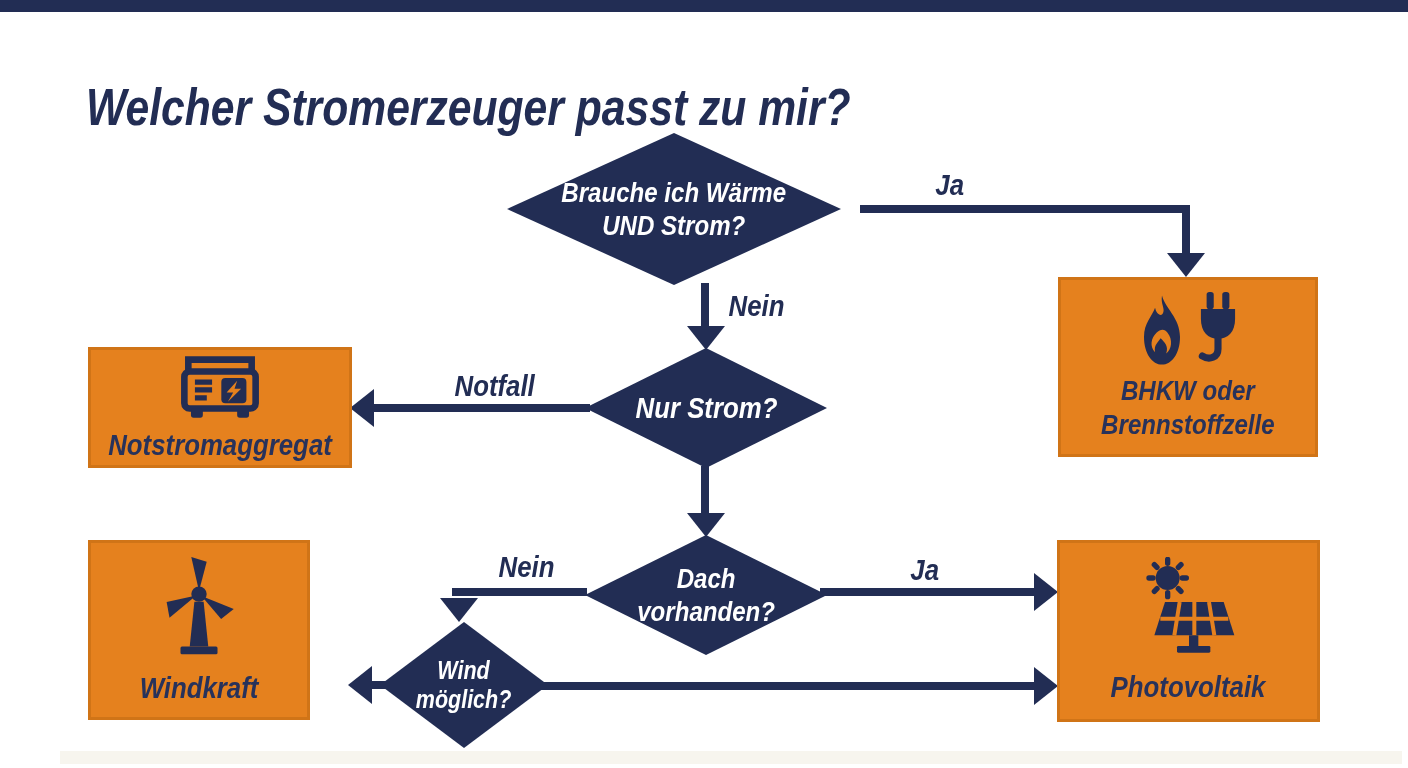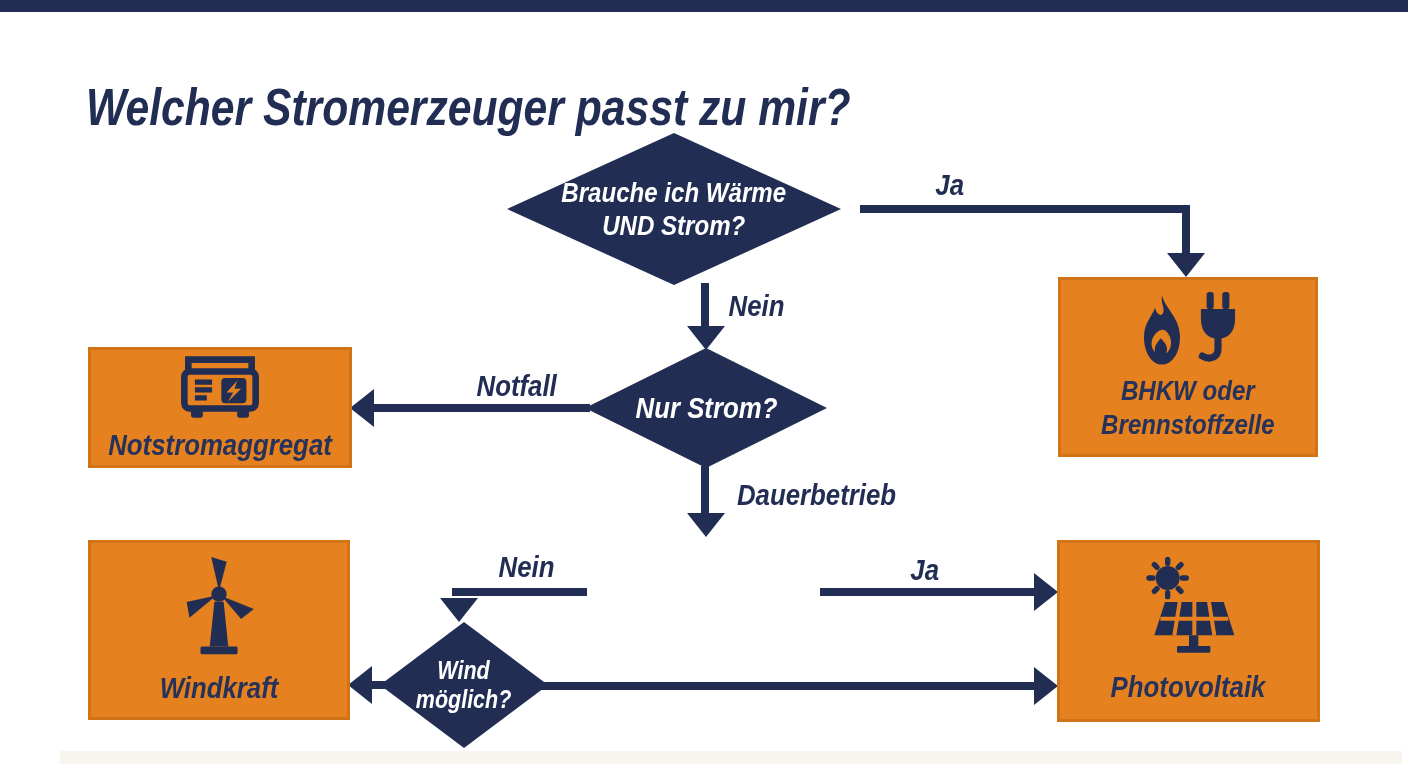--- a/index.html
+++ b/index.html
@@ -33,21 +33,21 @@
   #d4{left:380px; top:622px; width:168px; height:126px; font-size:25px;}
 
   .resultbox{
     position:absolute; background:var(--orange);
     border:3px solid rgba(160,85,10,.30); box-sizing:border-box;
     display:flex; flex-direction:column; align-items:center; justify-content:center;
     color:var(--on-orange); font-weight:bold; line-height:1.2;
   }
   #box-notstrom{left:88px;  top:347px; width:264px; height:121px; font-size:30px;}
   #box-bhkw   {left:1058px; top:277px; width:260px; height:180px; font-size:28px;}
-  #box-wind   {left:88px;  top:540px; width:262px; height:180px; font-size:30px;}
+  #box-wind   {left:88px;  top:540px; width:222px; height:180px; font-size:30px;}
   #box-pv     {left:1057px; top:540px; width:263px; height:182px; font-size:30px;gap:6px;}
   .resultbox .iconwrap{display:flex; align-items:flex-end; justify-content:center; gap:8px; margin-bottom:8px;}
   .resultbox svg{display:block;}
   .icon-fill{fill:var(--navy);}
   .icon-stroke{stroke:var(--navy); fill:none;}
   .icon-accent{fill:var(--orange);}
   .icon-accent-stroke{stroke:var(--orange); fill:none;}
 
   .edge{position:absolute; background:var(--navy);}
   .head{position:absolute; width:0; height:0;}
@@ -71,43 +71,48 @@
 
   <div class="diamond" id="d1">
     <div class="cond">
       <div>Brauche ich Wärme</div>
       <div>UND Strom?</div>
     </div>
   </div>
   <div class="diamond" id="d2">
     <div class="cond">Nur Strom?</div>
   </div>
+  <div class="diamond" id="d3">
+    <div class="cond">
+      <div>Dach</div>
+      <div>vorhanden?</div>
+    </div>
+  </div>
   <div class="diamond" id="d4">
     <div class="cond">
       <div>Wind</div>
       <div>möglich?</div>
     </div>
   </div>
 
   <div class="edge" style="left:860px; top:205px; width:330px; height:8px;"></div>
   <div class="edge" style="left:1182px; top:205px; width:8px; height:48px;"></div>
   <div class="head head-down" style="left:1167px; top:253px;"></div>
   <div class="edgelabel" style="left:933px; top:170px;"><span class="cond">Ja</span></div>
 
   <div class="edge" style="left:701px; top:283px; width:8px; height:45px;"></div>
   <div class="head head-down" style="left:687px; top:326px;"></div>
   <div class="edgelabel" style="left:724px; top:291px;"><span class="cond">Nein</span></div>
 
   <div class="edge" style="left:372px; top:404px; width:218px; height:8px;"></div>
   <div class="head head-left" style="left:350px; top:389px;"></div>
-  <div class="edgelabel" style="left:470px; top:371px;text-align:center;"><span class="cond">Notfall</span></div>
+  <div class="edgelabel" style="left:448px; top:371px;text-align:center;"><span class="cond">Notfall</span></div>
 
   <div class="edge" style="left:701px; top:466px; width:8px; height:49px;"></div>
   <div class="head head-down" style="left:687px; top:513px;"></div>
-  <div class="edgelabel" style="left:724px; top:480px;"><span class="cond">Dauerbetrieb</span></div>
 
   <div class="edge" style="left:820px; top:588px; width:216px; height:8px;"></div>
   <div class="head head-right" style="left:1034px; top:573px;"></div>
   <div class="edgelabel" style="left:908px; top:555px;"><span class="cond">Ja</span></div>
 
   <div class="edge" style="left:452px; top:588px; width:135px; height:8px;"></div>
   <div class="head head-down" style="left:440px; top:598px;"></div>
   <div class="edgelabel" style="left:494px; top:552px;"><span class="cond">Nein</span></div>
 
   <div class="edge" style="left:368px; top:681px; width:24px; height:8px;"></div>

